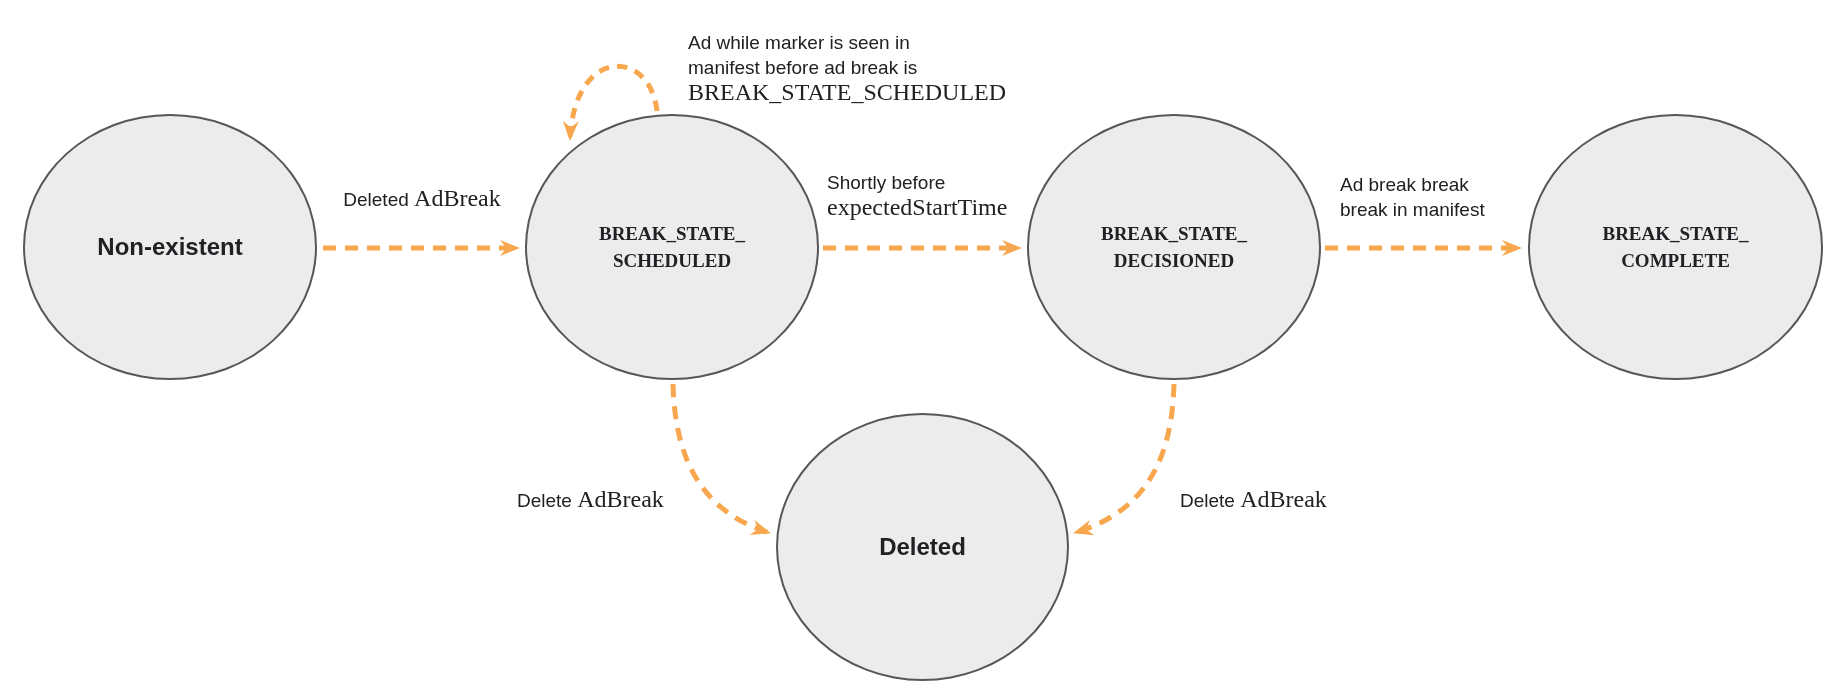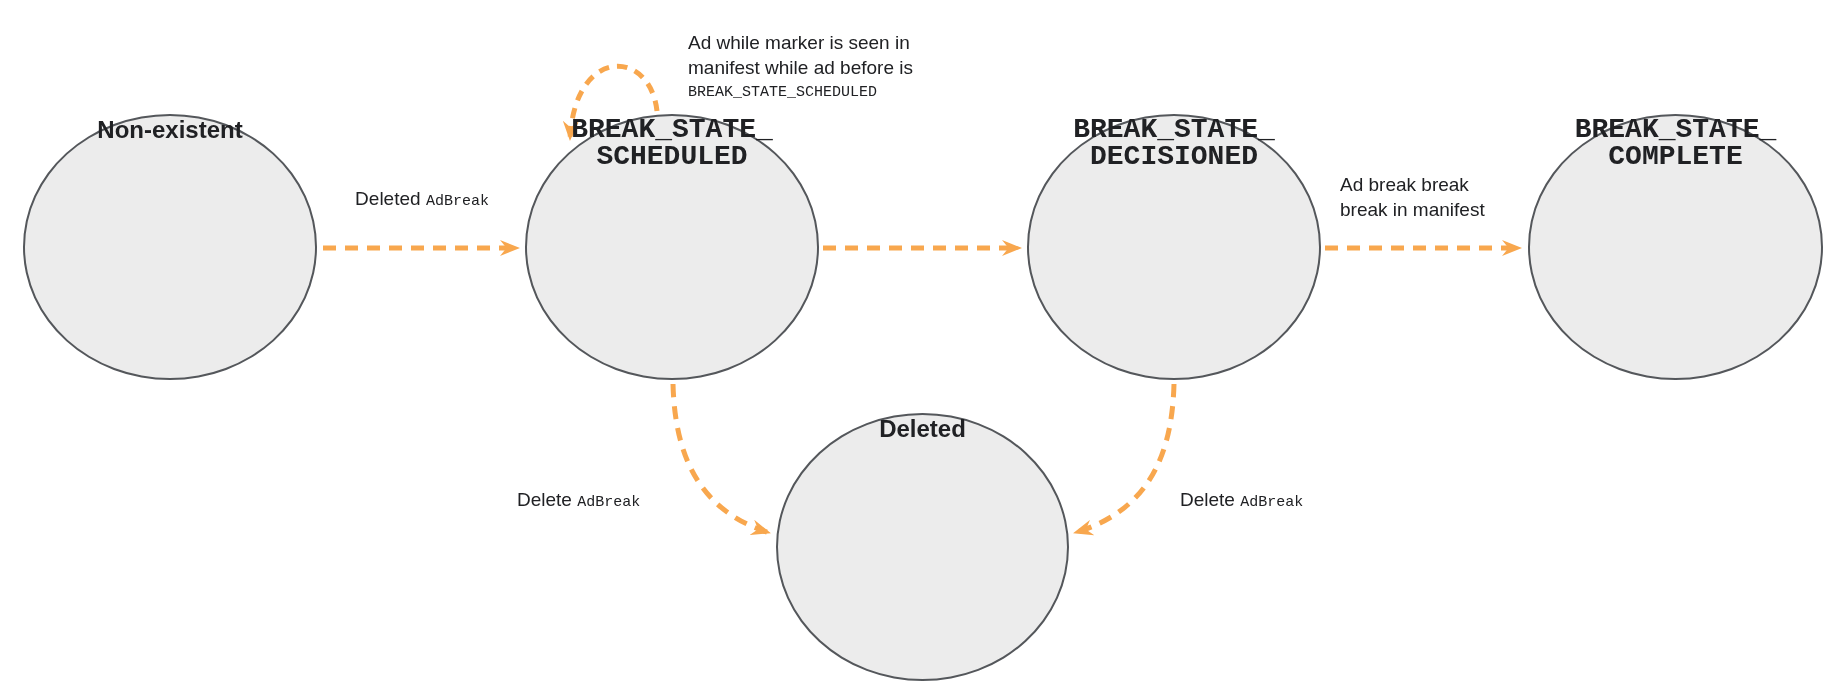--- a/index.html
+++ b/index.html
@@ -26,50 +26,51 @@
   }
   .edge.loop{stroke-dasharray:10.5 8;}
   .arrowhead{fill:var(--arrow);}
   .state{
     position:absolute;
     border-radius:50%;
     background:var(--node-fill);
     border:2px solid var(--node-border);
     box-sizing:border-box;
     display:flex;
+    align-items:center;
     justify-content:center;
     text-align:center;
   }
   .state-label{
     white-space:pre-line;
     font-weight:bold;
     color:var(--text);
   }
   .state-label.sans{
     font-family:"Liberation Sans",sans-serif;
     font-size:24px;
     line-height:28px;
   }
   .state-label.mono{
-    font-family:Liberation Mono, monospace;
-    font-size:28px;
+    font-family:Liberation Serif, serif;
+    font-size:19px;
     line-height:27px;
     letter-spacing:0px;
   }
   .edge-label{
     position:absolute;
     font-size:19px;
     line-height:25px;
     color:var(--text);
     white-space:nowrap;
   }
   .edge-label.center{text-align:center;}
   .code{
-    font-family:Liberation Mono, monospace;
-    font-size:15px;
+    font-family:Liberation Serif, serif;
+    font-size:24px;
   }
 </style>
 </head>
 <body>
 
 <div class="canvas">
 
   <svg class="edges" width="1844" height="687" viewBox="0 0 1844 687">
     <defs>
       <marker id="ah" viewBox="0 0 20 16" refX="19" refY="8" markerWidth="20" markerHeight="16" markerUnits="userSpaceOnUse" orient="auto">
@@ -106,24 +107,28 @@
   <div class="state" style="left:776px;top:413px;width:293px;height:268px">
     <span class="state-label sans">Deleted</span>
   </div>
 
   <div class="edge-label center" style="left:322px;top:186px;width:200px">
     <span>Deleted </span><span class="code">AdBreak</span>
   </div>
 
   <div class="edge-label" style="left:688px;top:30px">
     <div>Ad while marker is seen in</div>
-    <div>manifest while ad before is</div>
+    <div>manifest before ad break is</div>
     <div class="code">BREAK_STATE_SCHEDULED</div>
   </div>
 
+  <div class="edge-label" style="left:827px;top:170px">
+    <div>Shortly before</div>
+    <div class="code">expectedStartTime</div>
+  </div>
 
   <div class="edge-label" style="left:1340px;top:172px">
     <div>Ad break break</div>
     <div>break in manifest</div>
   </div>
 
   <div class="edge-label" style="left:517px;top:487px">
     <span>Delete </span><span class="code">AdBreak</span>
   </div>
 

